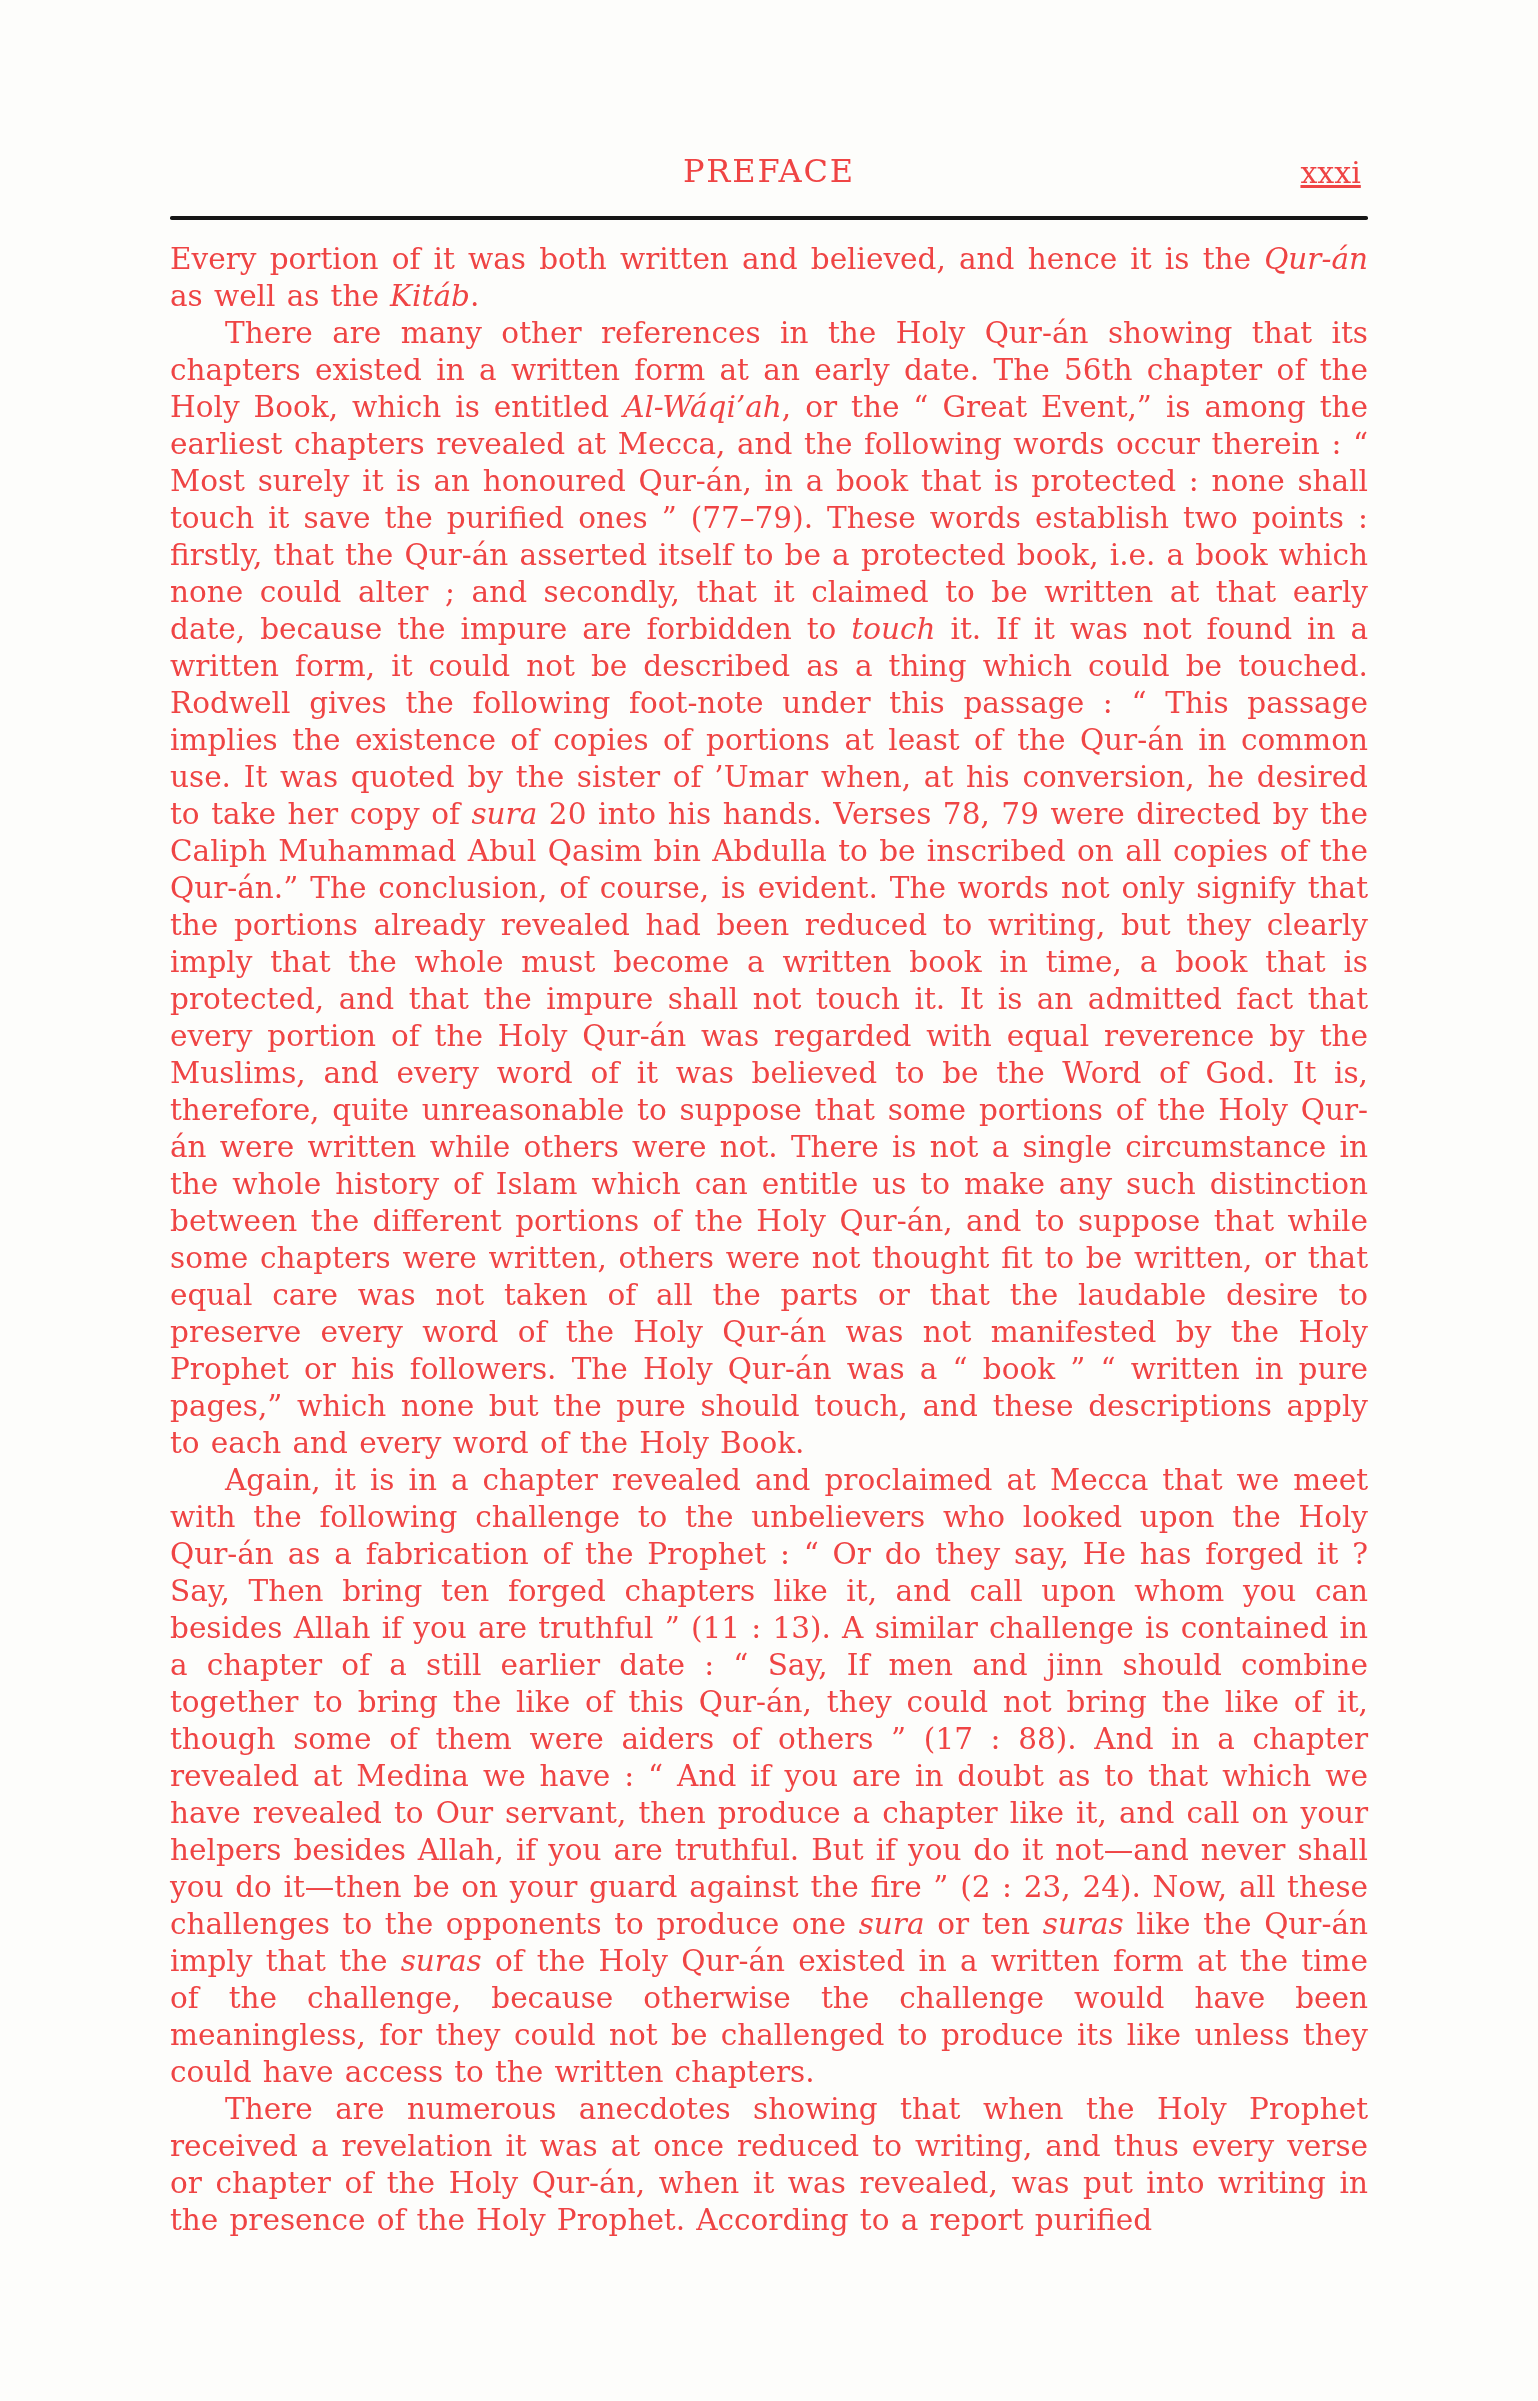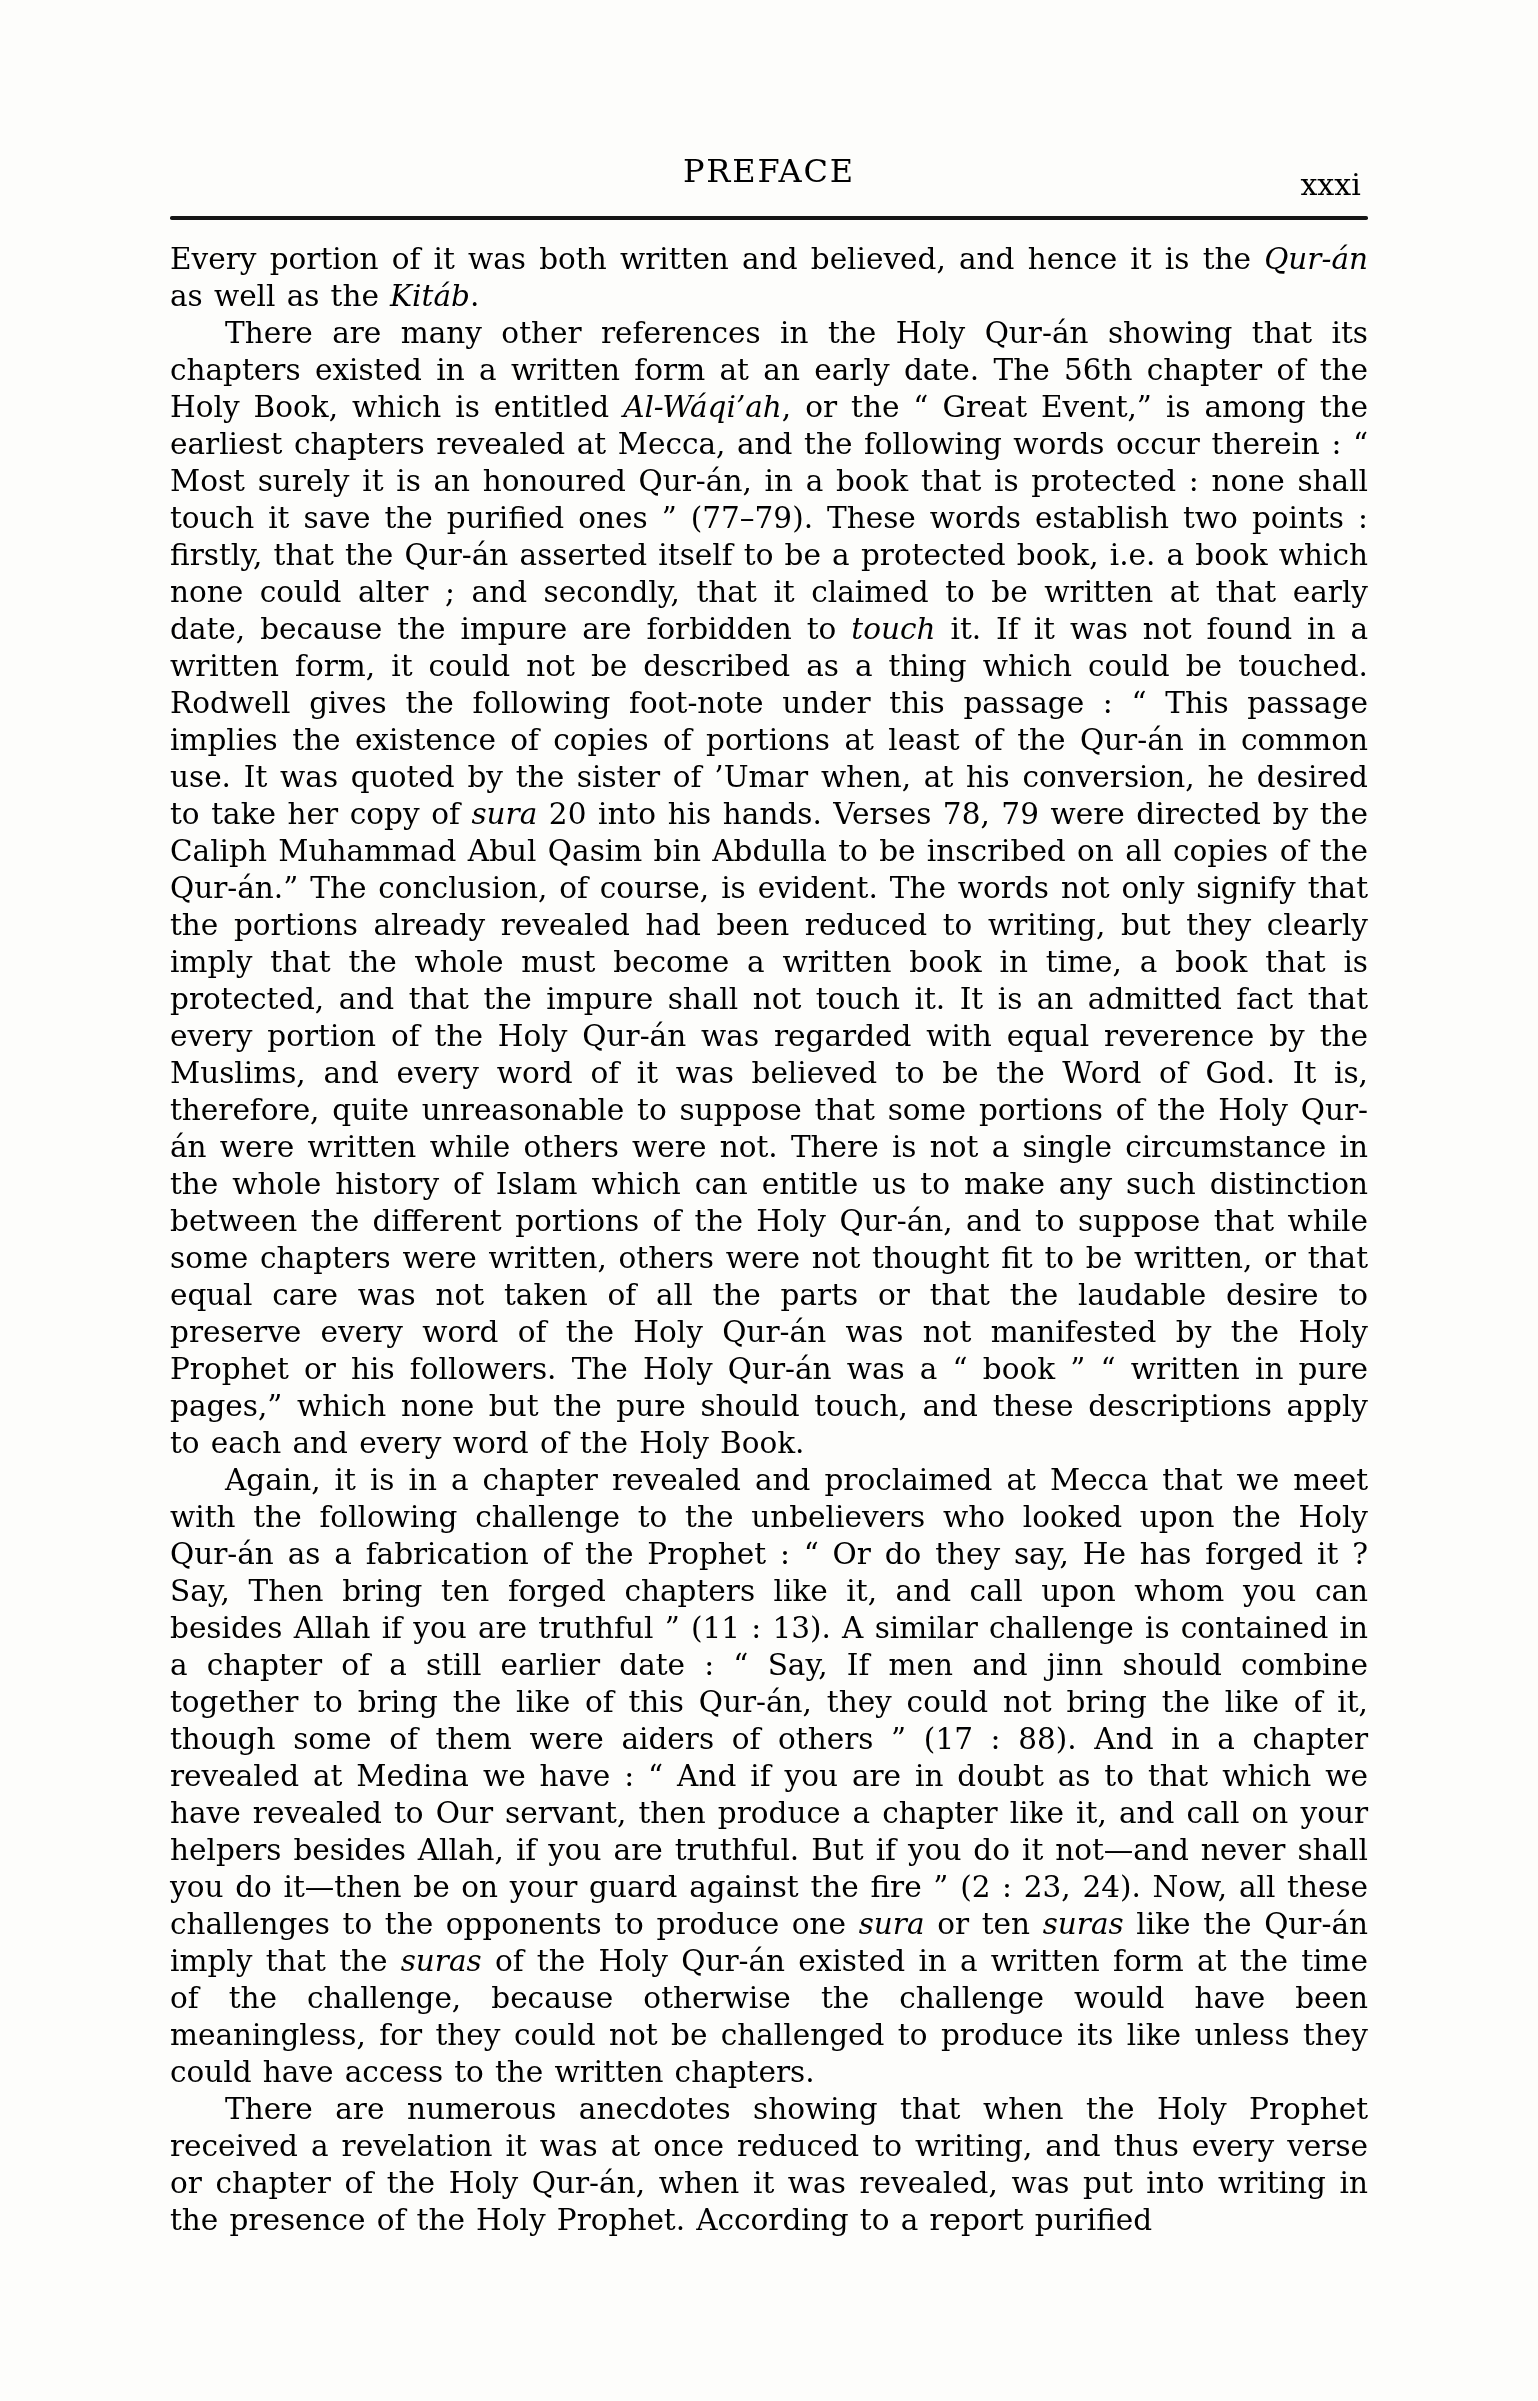--- a/index.html
+++ b/index.html
@@ -9,39 +9,40 @@
   }
   .page {
     position: relative;
     width: 1538px;
     height: 2401px;
     margin: 0 auto;
     background: #fdfdfb;
     box-sizing: border-box;
     padding: 152px 170px 0 170px;
     font-family: "DejaVu Serif", "Liberation Serif", serif;
-    color: #000000;
+    color: #ef4444;
     overflow: hidden;
   }
   .header {
     position: relative;
     height: 41px;
   }
   .title {
     text-align: center;
     font-size: 32px;
     line-height: 39px;
     letter-spacing: 1.8px;
   }
   .folio {
     position: absolute;
     right: 7.2px;
-    top: 14px;
+    top: 2px;
     font-size: 30px;
     line-height: 38px;
+    text-decoration: underline;
   }
   .rule {
     margin-top: 23px;
     height: 3.6px;
     background: #161616;
     border-radius: 1.8px;
   }
   .body-text {
     margin-top: 21.5px;
   }

